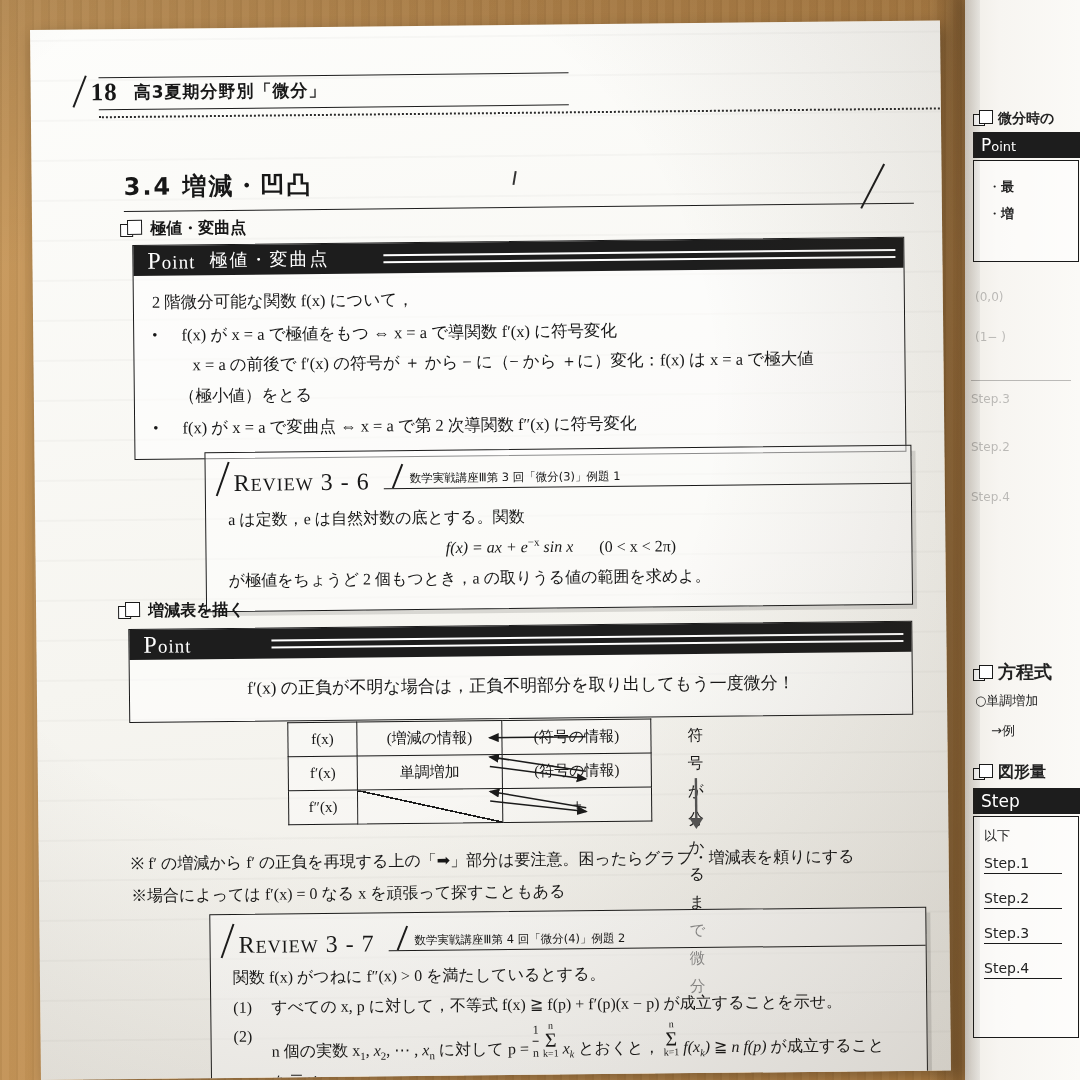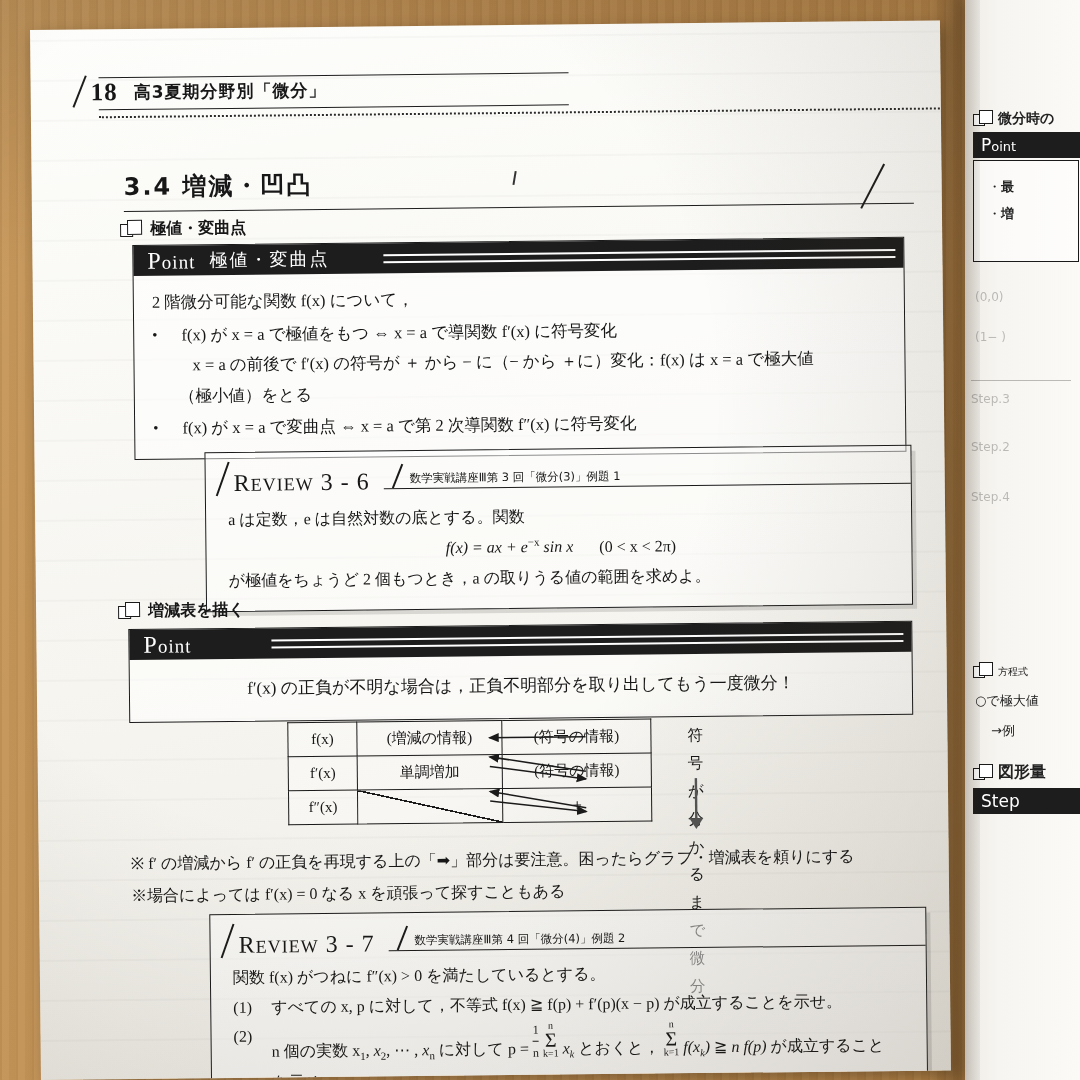--- a/index.html
+++ b/index.html
@@ -178,31 +178,40 @@
   </div>
   <div class="rp rp-faint" style="left:10px;top:290px;font-size:12px;">(0,0)</div>
   <div class="rp rp-faint" style="left:10px;top:330px;font-size:12px;">(1− )</div>
   <div class="rp rp-faint rp-line" style="left:6px;top:380px;width:100px;"></div>
   <div class="rp rp-faint" style="left:6px;top:392px;font-size:12px;">Step.3</div>
   <div class="rp rp-faint" style="left:6px;top:440px;font-size:12px;">Step.2</div>
   <div class="rp rp-faint" style="left:6px;top:490px;font-size:12px;">Step.4</div>
 
   <div class="rp" style="left:8px;top:660px;">
     <span class="rp-sq"><i class="a"></i><i class="b"></i></span>
-    <span style="font-size:10px;font-weight:normal;">方程式</span>
-  </div>
-  <div class="rp" style="left:10px;top:692px;font-size:13px;">○で極大値</div>
+    <span style="font-size:18px;font-weight:bold;">方程式</span>
+  </div>
+  <div class="rp" style="left:10px;top:692px;font-size:13px;">○単調増加</div>
   <div class="rp" style="left:26px;top:722px;font-size:13px;">→例</div>
 
   <div class="rp" style="left:8px;top:762px;">
     <span class="rp-sq"><i class="a"></i><i class="b"></i></span>
     <span style="font-size:16px;font-weight:bold;">図形量</span>
   </div>
   <div class="rp rp-point" style="left:8px;top:788px;width:104px;">
     <span>Step</span>
+  </div>
+  <div class="rp rp-box" style="left:8px;top:816px;width:104px;height:220px;">
+    <div style="padding:10px 0 0 10px;font-size:13px;">
+      <div style="margin-bottom:10px;">以下</div>
+      <div class="rp-step">Step.1</div>
+      <div class="rp-step" style="margin-top:16px;">Step.2</div>
+      <div class="rp-step" style="margin-top:16px;">Step.3</div>
+      <div class="rp-step" style="margin-top:16px;">Step.4</div>
+    </div>
   </div>
 </div>
 <div class="gutter"></div>
 
 <div class="page">
  <div class="page-inner">
   <div class="showthrough"></div>
 
   <div class="hdr">
     <div class="hdr-rule"></div>

